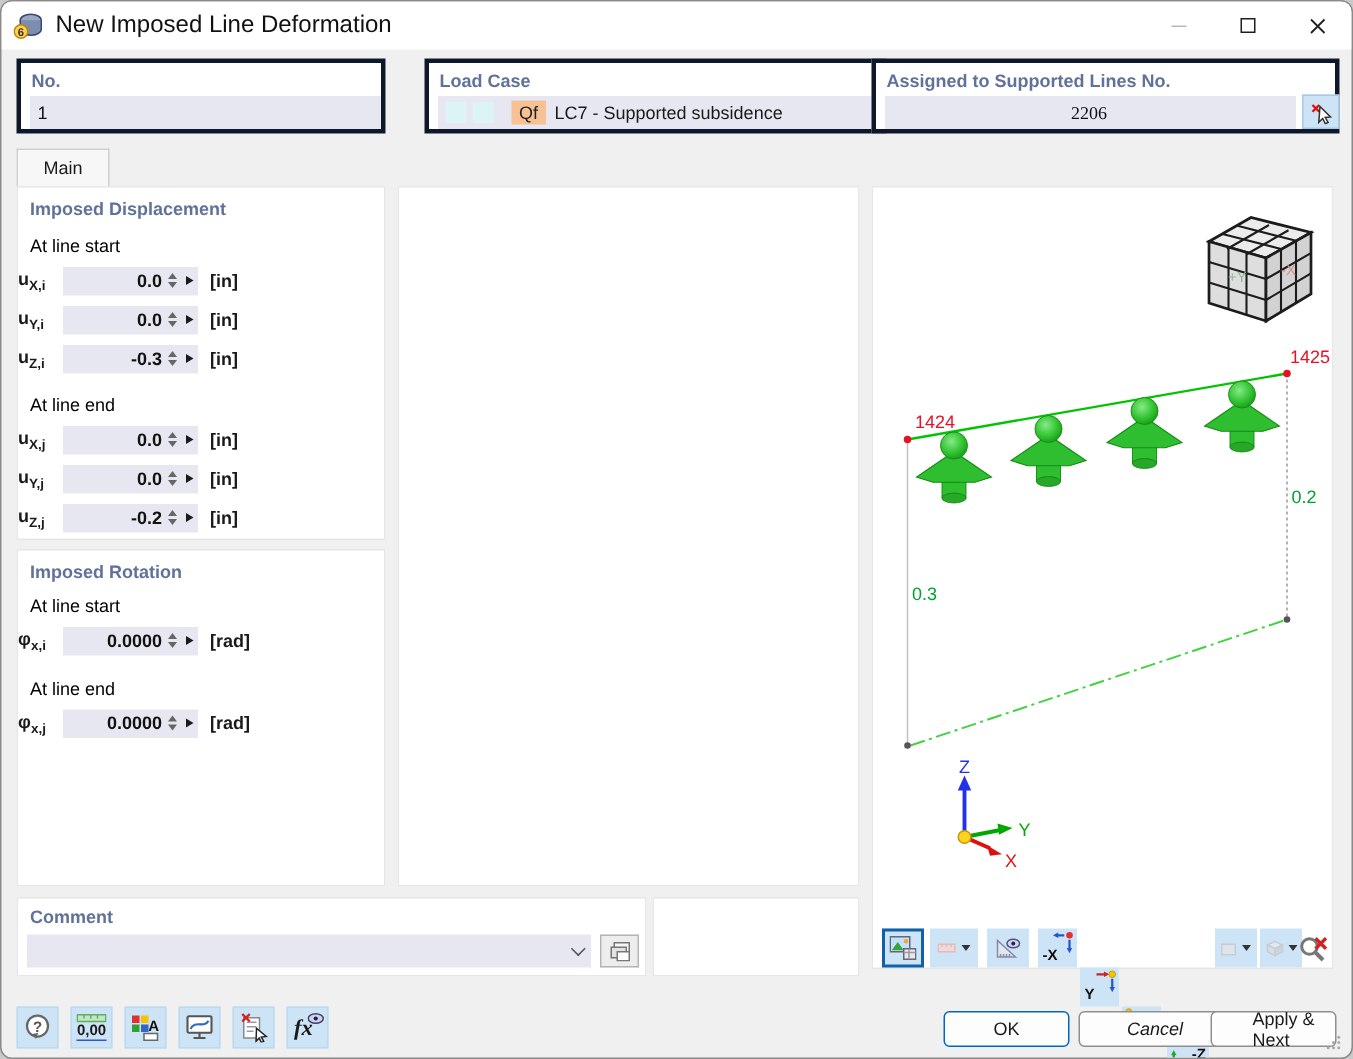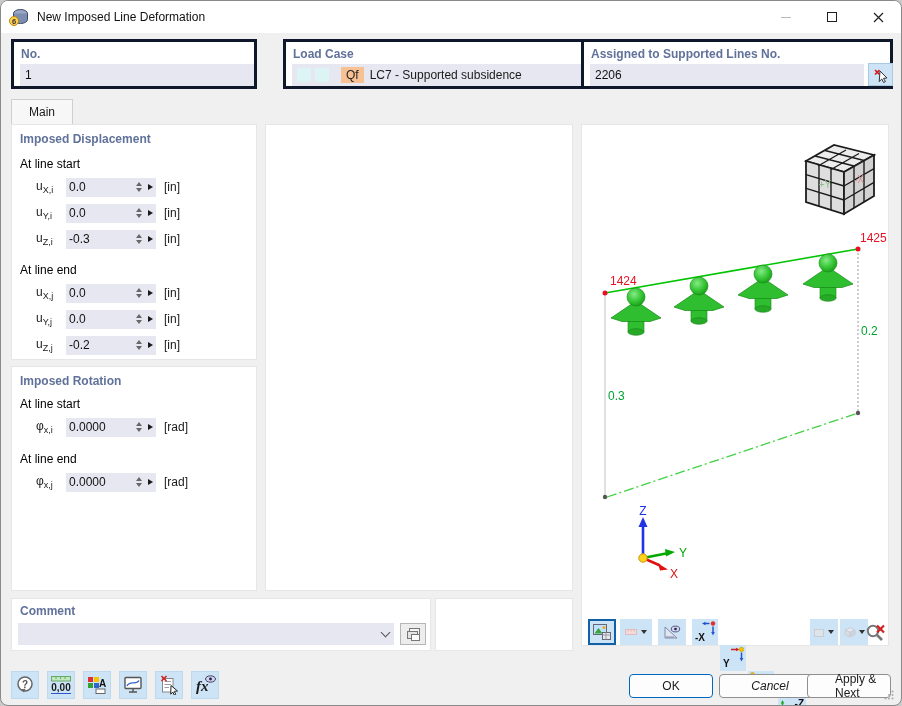--- a/index.html
+++ b/index.html
@@ -2,21 +2,21 @@
 <html><head>
 <meta charset="utf-8">
 <style>
   * { box-sizing: border-box; margin: 0; padding: 0; }
   html,body { background:#c9c9c9; font-family:"Liberation Sans", sans-serif; font-size:12px; color:#1a1a1a; }
   #win { position:relative; width:902px; height:706px; background:#f0f0f0; border:1px solid #8a8a8a; border-radius:8px; overflow:hidden; }
 
   
   .titlebar { position:absolute; top:0; left:0; right:0; height:32px; background:#ffffff; display:flex; align-items:center; }
   .titlebar .appicon { margin-left:8px; width:20px; height:20px; }
-  .titlebar .title { margin-left:8px; font-size:12px; color:#111; }
+  .titlebar .title { margin-left:8px; font-size:16px; color:#111; }
   .winbtns { position:absolute; right:0; top:0; height:32px; display:flex; }
   .wbtn { width:46px; height:32px; display:flex; align-items:center; justify-content:center; }
   .minline { width:10px; border-top:1px solid #b9b9b9; }
   .maxsq { width:10px; height:10px; border:1px solid #1f1f1f; }
 
   
   .group { position:absolute; background:#fff; border:3px solid #0f172a; }
   .glabel { position:absolute; top:5px; left:7px; font-weight:bold; color:#60719a; white-space:nowrap; }
   .field { position:absolute; background:#e7e7f1; height:22px; display:flex; align-items:center; padding:0 5px; }
   .chev { width:7px; height:7px; border-right:1.4px solid #555; border-bottom:1.4px solid #555; transform:rotate(45deg); margin-top:-4px; }
@@ -27,25 +27,25 @@
   .bluebtn { position:absolute; width:25px; height:23px; background:#cde3f6; border:1px solid #a8c8e4; display:flex; align-items:center; justify-content:center; }
 
   
   .tab { position:absolute; left:10px; top:98px; width:62px; height:25px; background:#f7f7f7; border:1px solid #cfcfcf; border-bottom:none; display:flex; align-items:center; justify-content:center; }
 
   
   .panel { position:absolute; background:#fff; border:1px solid #e6e6e6; }
   .ptitle { position:absolute; top:7px; left:8px; font-weight:bold; color:#60719a; }
   .sublabel { position:absolute; left:8px; color:#000000; }
 
-  .frow { position:absolute; left:24px; height:20px; display:flex; align-items:center; }
+  .frow { position:absolute; left:0; height:20px; display:flex; align-items:center;font-weight:bold; }
   .flabel { width:30px; }
   .flabel sub { font-size:9px; }
   .fbox { width:90px; height:19px; background:#e7e7f1; display:flex; align-items:center; padding:0 3px; }
-  .fval { flex:1; min-width:0; border:none; background:transparent; font:inherit; padding:0 2px 0 0; color:#111; outline:none; }
+  .fval { flex:1; min-width:0; border:none; background:transparent; text-align:right; font:inherit; padding:0 2px 0 0; color:#111; outline:none; }
   .spincol { display:flex; flex-direction:column; align-items:center; width:10px; }
   .sp-up { width:0; height:0; border-left:3px solid transparent; border-right:3px solid transparent; border-bottom:4px solid #666; margin-bottom:2px; }
   .sp-dn { width:0; height:0; border-left:3px solid transparent; border-right:3px solid transparent; border-top:4px solid #666; }
   .fexp { width:0; height:0; border-top:3.5px solid transparent; border-bottom:3.5px solid transparent; border-left:5px solid #1a1a1a; margin-left:4px; }
   .funit { margin-left:8px; }
 
   
   .gbtn { position:absolute; top:494px; height:26px; background:#cde3f6; display:flex; align-items:center; justify-content:center; }
   .gbtn.sel { outline:2px solid #1061a8; outline-offset:-2px; }
   .ddarrow { width:0; height:0; border-left:3.5px solid transparent; border-right:3.5px solid transparent; border-top:4px solid #333; margin-left:3px; }
@@ -107,21 +107,21 @@
       <span class="swatch"></span>
       <span class="qf">Qf</span>
       <span style="flex:1">LC7 - Supported subsidence</span>
       <span class="chev"></span>
     </div>
   </div>
 
   <div class="group" style="left:580px; top:38px; width:312px; height:50px;">
     <span class="glabel">Assigned to Supported Lines No.</span>
     <div class="field" style="left:6px; top:22px; width:274px;">
-      <input class="fval" style="text-align: left;" value="2206">
+      <input class="fval" style="text-align: center; font-family: Liberation Serif, serif;" value="2206">
     </div>
     <div class="bluebtn" style="left:284px; top:21px;">
       <svg width="16" height="16">
         <path d="M2 3 L6.5 7.5 M6.5 3 L2 7.5" stroke="#dd1111" stroke-width="1.6"></path>
         <polygon points="7,4 14,11 10.5,11.3 12.4,14.6 10.6,15.5 8.8,12 6.2,14.6" fill="#fff" stroke="#333"></polygon>
       </svg>
     </div>
   </div>
 
   <div class="tab">

